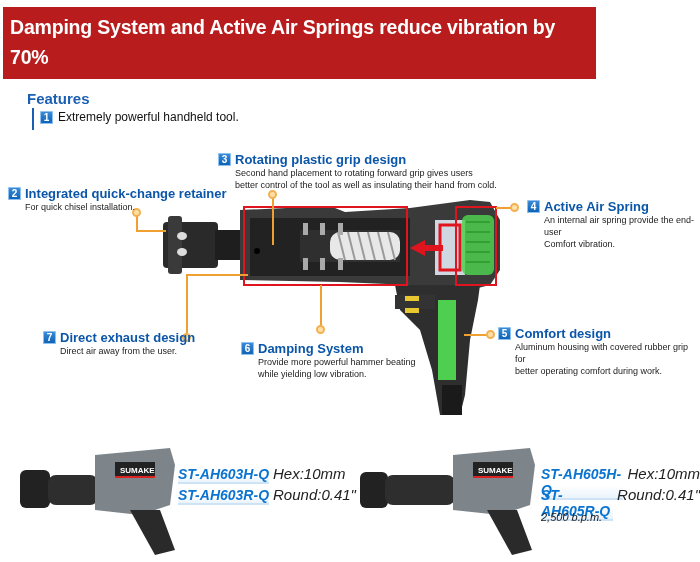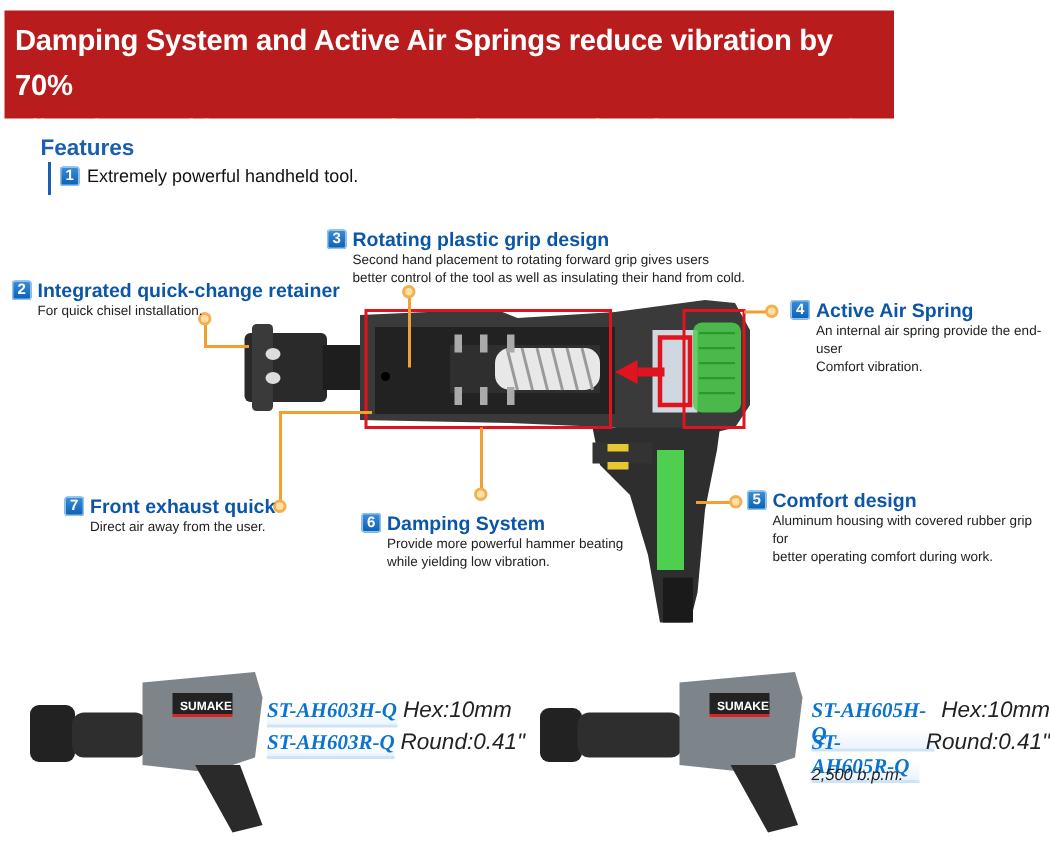--- a/index.html
+++ b/index.html
@@ -13,21 +13,21 @@
   .feature-1 { position:absolute; left:40px; top:110px; font-size:12px; color:#111; display:flex; align-items:center; gap:5px; }
   .badge { display:inline-flex; width:13px; height:13px; background:linear-gradient(#3d8fdc,#0b5fb0);
            color:#fff; font-size:10px; font-weight:bold; align-items:center; justify-content:center;
            border-radius:2px; box-shadow:inset 0 0 0 1px #8ec2f0; }
   .callout { position:absolute; }
   .callout .head { display:flex; align-items:center; gap:4px; color:#0b56a8; font-weight:bold; font-size:13px; }
   .callout .desc { font-size:9px; color:#222; line-height:12px; margin-left:17px; }
   .lead { position:absolute; background:#f0a030; }
   .dot { position:absolute; width:9px; height:9px; border-radius:50%; border:2px solid #f4b050; background:#fde0a8; }
   .model { color:#0b74d0; font-weight:bold; font-style:italic; font-size:14px;
-           border-bottom:2px solid #cfe3f6; background:linear-gradient(transparent 60%, #eaf3fc);font-family:Liberation Serif, serif; }
+           border-bottom:2px solid #cfe3f6; background:linear-gradient(transparent 60%, #eaf3fc); }
   .spec { font-style:italic; font-size:15px; color:#222; margin-left:4px;text-align:center; }
   .bpm { font-style:italic; font-size:11px; color:#222; }
   .prow { display:flex; align-items:baseline; height:21px; }
 </style>
 </head>
 <body>
 
 <div class="banner">
   <div>Damping System and Active Air Springs reduce vibration by 70%</div>
   <div>vibration and hammer consistent hammer beating movemently!</div>
@@ -144,21 +144,21 @@
   <div class="head">
       <span class="badge">6</span>
       <span>Damping System</span>
     </div>
   <div class="desc">Provide more powerful hammer beating</div>
   <div class="desc">while yielding low vibration.</div>
 </div>
 <div class="callout" style="left:43px;top:330px">
   <div class="head">
       <span class="badge">7</span>
-      <span>Front exhaust quick</span>
+      <span>Direct exhaust design</span>
     </div>
   <div class="desc">Direct air away from the user.</div>
 </div>
 
 <svg style="position:absolute;left:10px;top:430px" width="170" height="130">
   <rect x="10" y="40" width="30" height="38" rx="6" fill="#222"></rect>
   <rect x="38" y="45" width="50" height="30" rx="8" fill="#2e2e2e"></rect>
   <path d="M85 25 L160 18 L165 35 L160 75 L130 85 L85 80 Z" fill="#7d858b"></path>
   <rect x="105" y="32" width="40" height="14" fill="#222"></rect>
   <text x="110" y="43" font-size="8" font-weight="bold" fill="#fff" font-family="Liberation Sans, sans-serif">SUMAKE</text>

